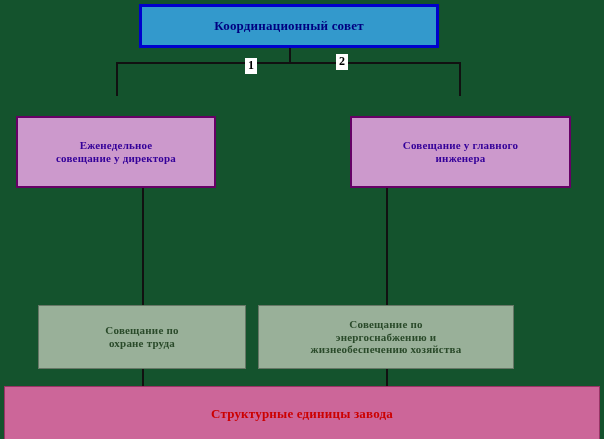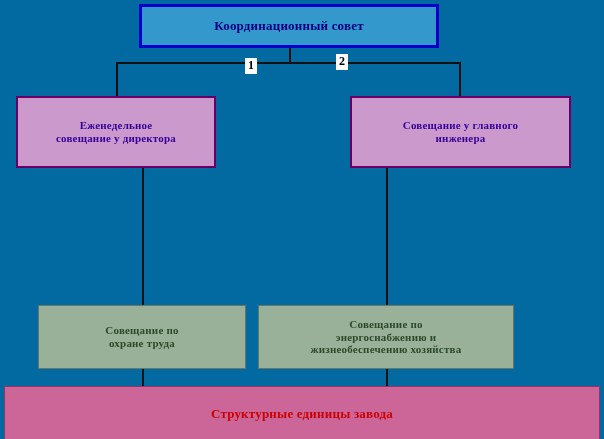--- a/index.html
+++ b/index.html
@@ -12,21 +12,21 @@
     height: 439px;
     position: relative;
     overflow: hidden;
     font-family: "Liberation Serif", serif;
   }
   .canvas {
     position: absolute;
     left: 0; top: 0;
     width: 604px;
     height: 439px;
-    background: #0369a1;
+    background: #14532d;
   }
   .box {
     position: absolute;
     box-sizing: border-box;
     display: flex;
     align-items: center;
     justify-content: center;
     text-align: center;
     font-weight: bold;
     line-height: 1.15;
@@ -42,20 +42,21 @@
     border: 3px solid #0000cc;
     color: #000080;
     font-size: 13px;
   }
   
   .box-pink {
     background: #cc99cc;
     border: 2px solid #660066;
     color: #330099;
     font-size: 11px;
+    margin-top: 20px;
   }
   .box-weekly {
     left: 16px;
     top: 96px;
     width: 200px;
     height: 72px;
   }
   .box-meeting {
     left: 350px;
     top: 96px;

